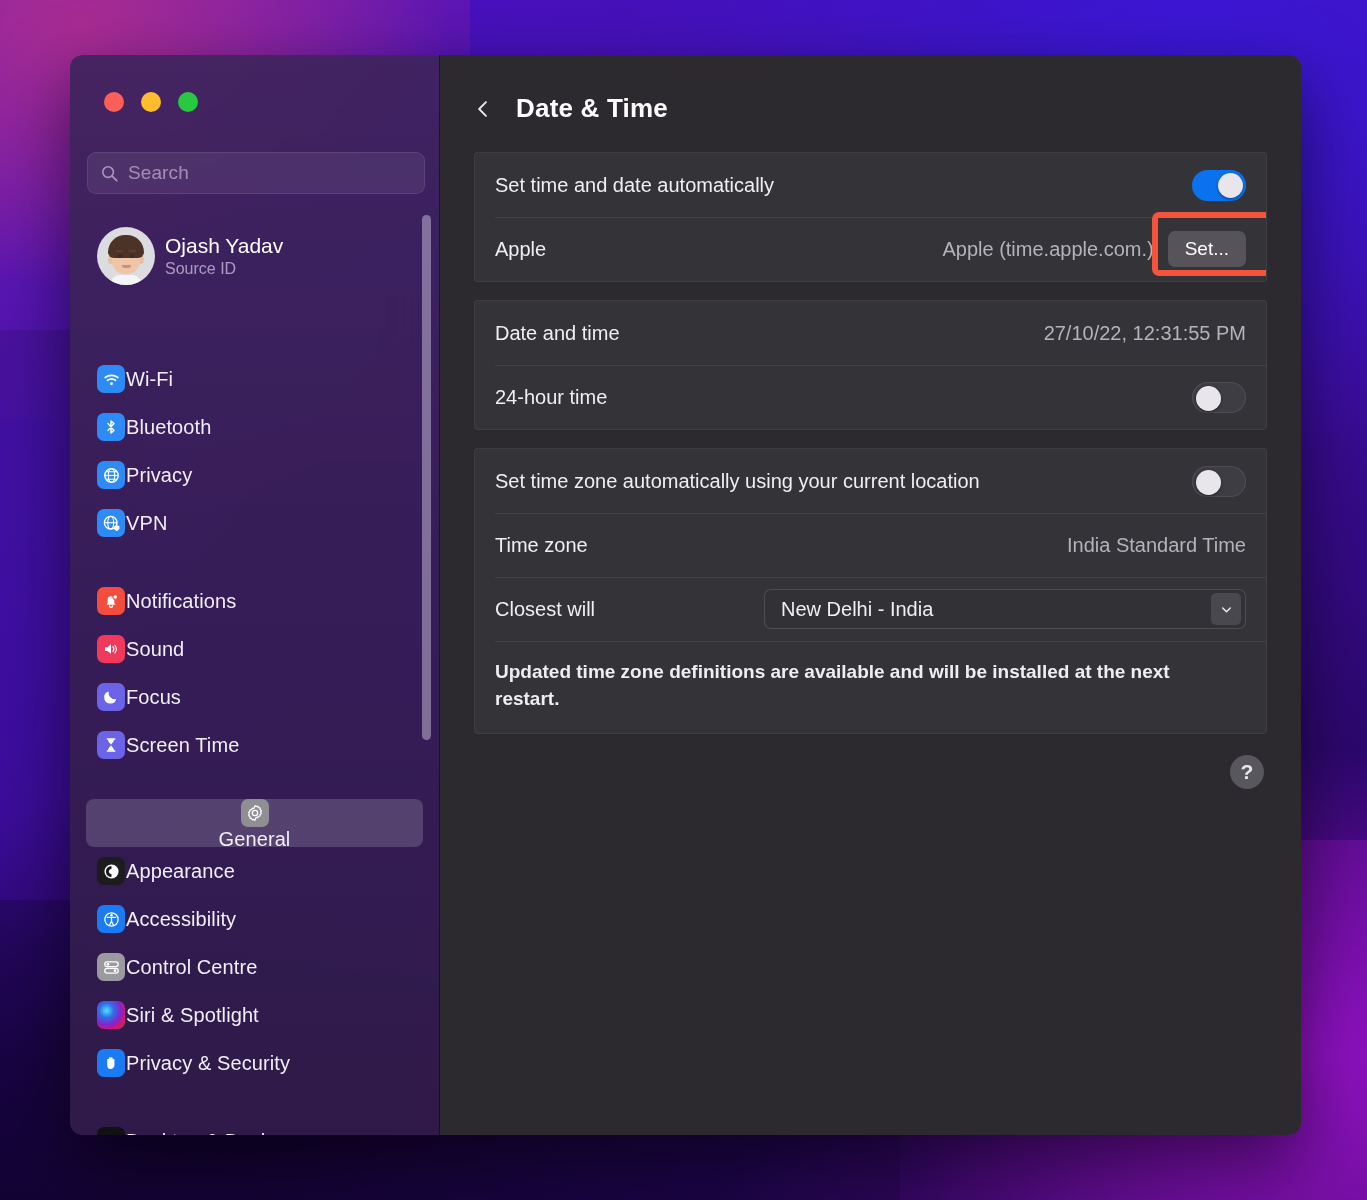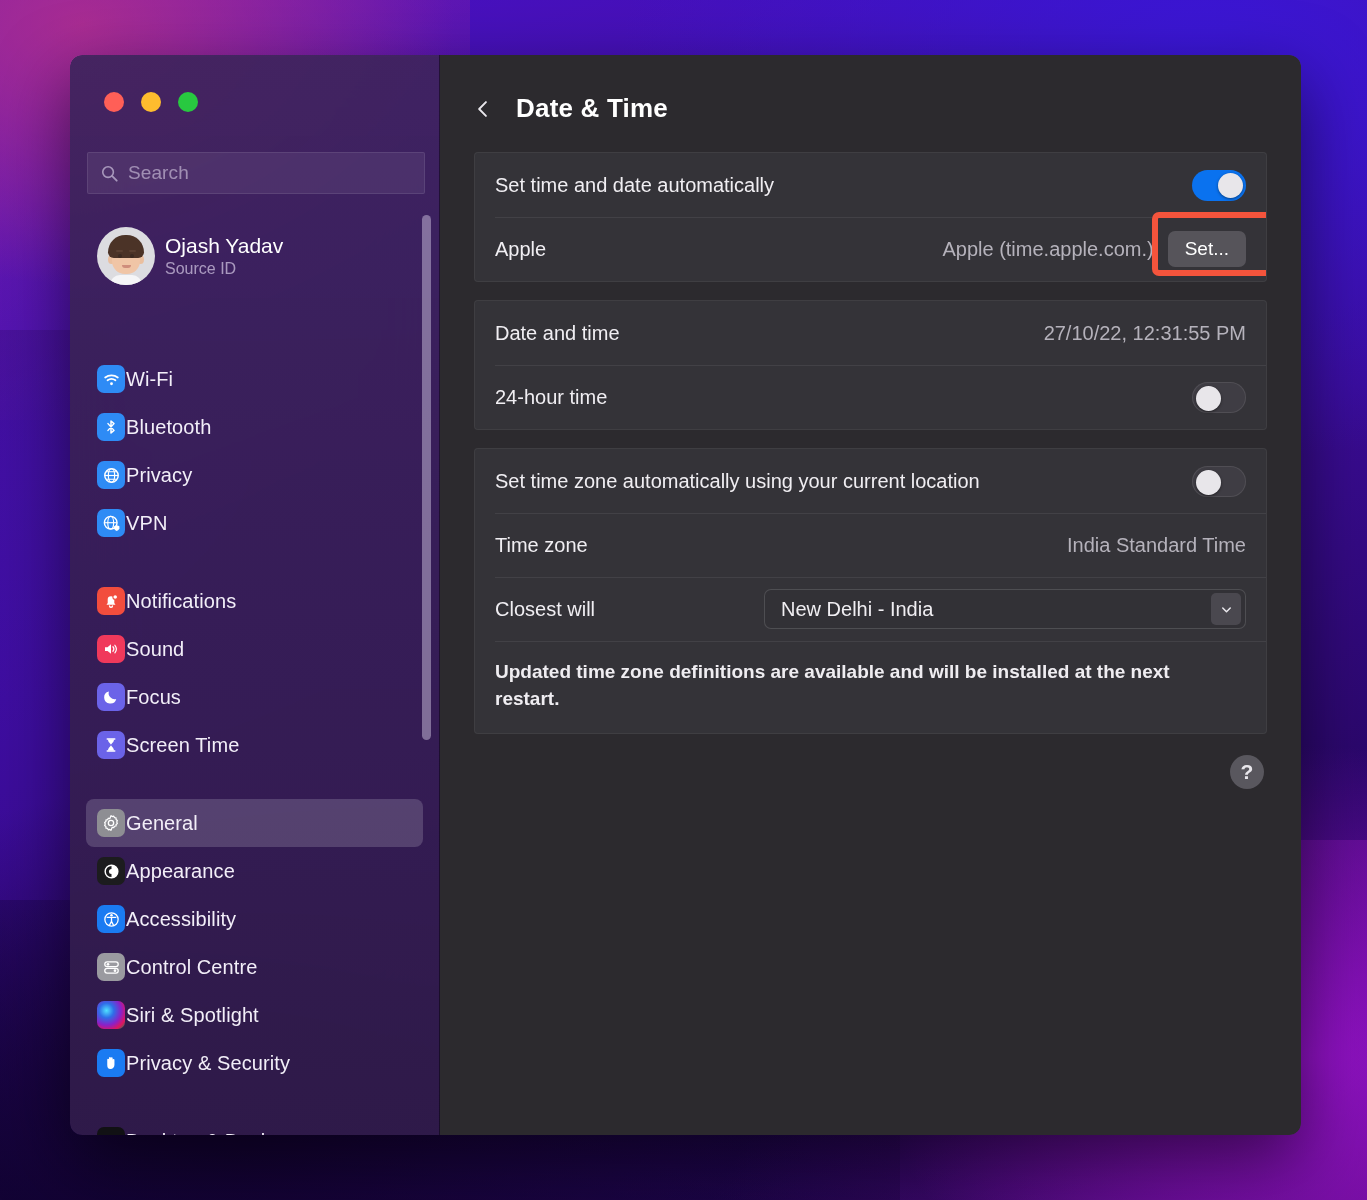--- a/index.html
+++ b/index.html
@@ -49,21 +49,21 @@
   
   .traffic { position:absolute; left:34px; top:37px; display:flex; gap:17px; }
   .dot { width:20px; height:20px; border-radius:50%; }
   .dot.red    { background:#ff5f57; }
   .dot.yellow { background:#febc2e; }
   .dot.green  { background:#28c840; }
 
   
   .search-box {
     position:absolute; left:17px; top:97px; width:338px; height:42px;
-    border-radius:2px; background:rgba(255,255,255,.07);
+    border-radius:9px; background:rgba(255,255,255,.07);
     border:1px solid rgba(255,255,255,.09);
     display:flex; align-items:center; padding:0 12px; gap:9px;
   }
   .search-icon { width:19px; height:19px; flex:0 0 19px; opacity:.62; }
   .search-text { color:rgba(235,228,245,.52); font-size:19px; letter-spacing:.1px; }
 
   
   .account {
     position:absolute; left:16px; top:163px; width:340px; height:76px;
     display:flex; align-items:center; gap:10px; padding:0 11px; border-radius:9px;
@@ -91,21 +91,21 @@
   .acct-sub  { color:rgba(226,216,240,.66); font-size:16px; }
 
   
   .nav { position:absolute; left:0; top:300px; right:0; bottom:0; }
   .nav-group { padding:0 16px; }
   .nav-gap { height:30px; }
   .nav-item {
     height:48px; display:flex; align-items:center; gap:1px;
     padding:0 11px; border-radius:8px;
   }
-  .nav-item.active { background:rgba(255,255,255,.17); }
+  .nav-item.active { background:rgba(255,255,255,.17);flex-direction:column; }
   .nav-label { color:#f2eef8; font-size:20px; letter-spacing:.1px; }
   .ico { width:28px; height:28px; flex:0 0 28px; border-radius:7px;
     display:flex; align-items:center; justify-content:center; position:relative; }
   .ico svg { display:block; }
 
   
   .scrollbar {
     position:absolute; right:8px; top:160px; width:9px; height:525px;
     border-radius:5px; background:rgba(230,225,245,.42);
   }

